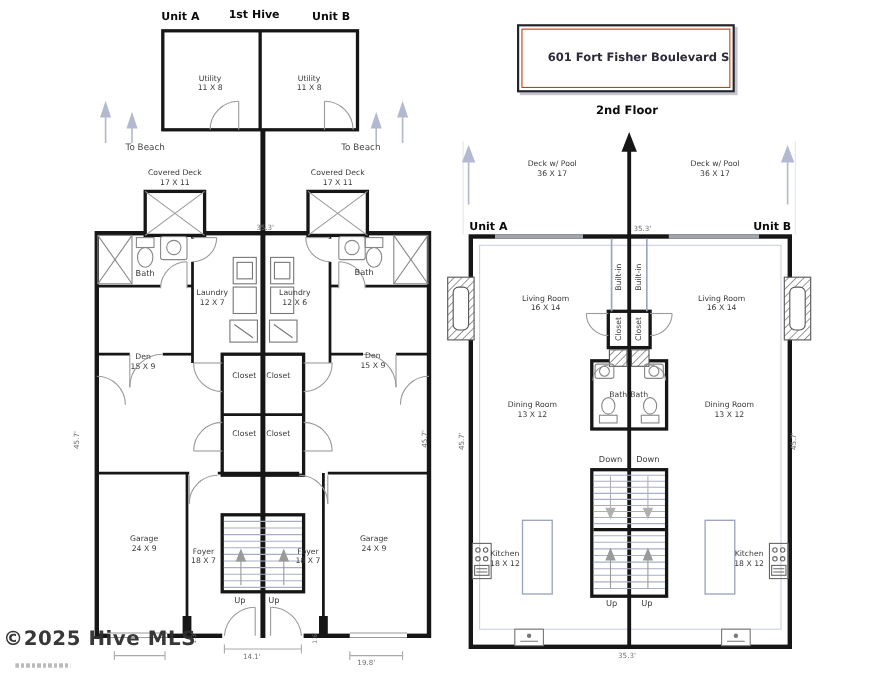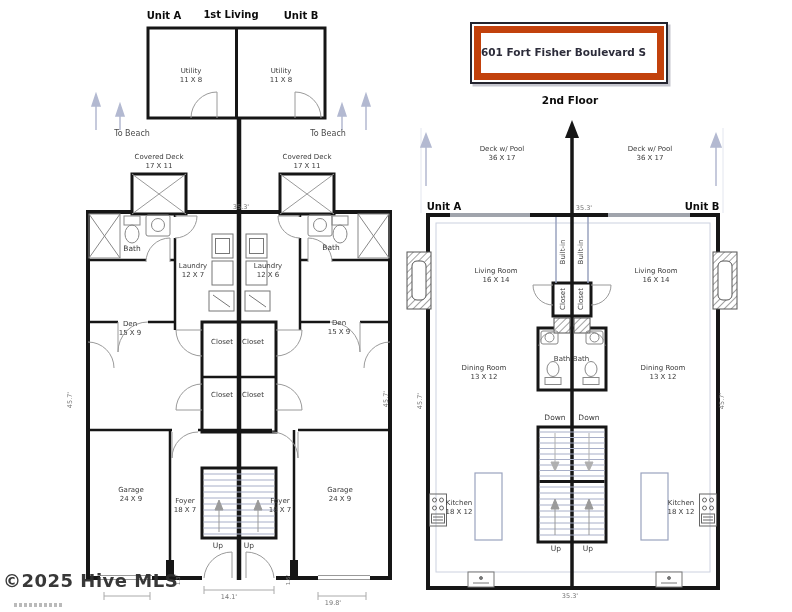--- a/index.html
+++ b/index.html
@@ -10,22 +10,22 @@
        color:#3a3a3a;text-align:center;white-space:pre-line;}
   .hdr{font-weight:bold;font-size:10px;color:#0c0c0c;white-space:nowrap;}
   .f7{font-size:7px;}
   .f75{font-size:7.5px;}
   .dim{font-size:6.5px;color:#747474;white-space:nowrap;}
   .d55{font-size:5.5px;}
   .rot{transform:translate(-50%,-50%) rotate(-90deg);}
   .infobox{position:absolute;left:470px;top:22px;width:198px;height:62px;background:#fff;
            border:2px solid #24242e;box-shadow:2.5px 2.5px 0 rgba(140,140,155,.5);
            display:flex;box-sizing:border-box;}
-  .infobox-inner{flex:1;margin:2px;border:7px solid #c2410c;display:flex;flex-direction:column;
-                 justify-content:center;text-align:left;overflow:hidden;}
+  .infobox-inner{flex:1;margin:2px;border:1px solid #c2410c;display:flex;flex-direction:column;
+                 justify-content:center;text-align:right;overflow:hidden;}
   .infobox-line{font-size:10.5px;font-weight:bold;color:#2c2c3a;line-height:1.3;white-space:nowrap;}
   .watermark{position:absolute;left:3px;top:570px;font-size:18px;font-weight:bold;color:#2e2e2e;
              letter-spacing:.5px;opacity:.95;white-space:nowrap;}
   .fineprint{position:absolute;left:14px;top:603px;width:50px;height:4px;opacity:.45;
              background:repeating-linear-gradient(90deg,#666 0 3px,transparent 3px 5px);}
 </style>
 </head>
 <body>
 
 <div id="canvas">
@@ -333,21 +333,21 @@
       <rect x="468" y="572" width="26" height="15"></rect>
         <line x1="473" y1="583" x2="489" y2="583"></line>
         <circle cx="481" cy="578" r="1.5" fill="#777"></circle>
       <rect x="656" y="572" width="26" height="15"></rect>
         <line x1="661" y1="583" x2="677" y2="583"></line>
         <circle cx="669" cy="578" r="1.5" fill="#777"></circle>
     </g>
   </svg>
 
   <div class="lbl hdr" style="left:164px;top:16px">Unit A</div>
-  <div class="lbl hdr" style="left:231px;top:15px">1st Living</div>
+  <div class="lbl hdr" style="left:231px;top:15px">1st Hive</div>
   <div class="lbl hdr" style="left:301px;top:16px">Unit B</div>
 
   <div class="lbl f7" style="left:191px;top:76px">Utility
 11 X 8</div>
   <div class="lbl f7" style="left:281px;top:76px">Utility
 11 X 8</div>
 
   <div class="lbl" style="left:132px;top:134px;color:#4a4a4a">To Beach</div>
   <div class="lbl" style="left:328px;top:134px;color:#4a4a4a">To Beach</div>
 

